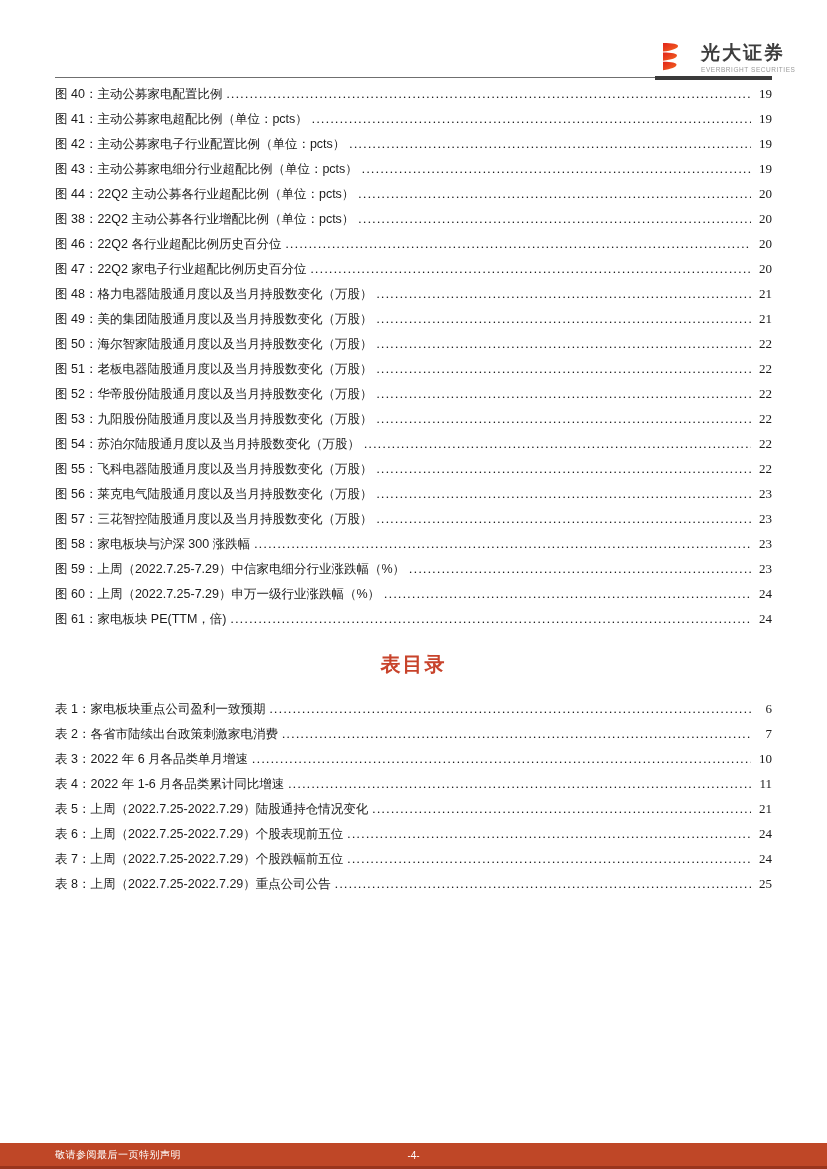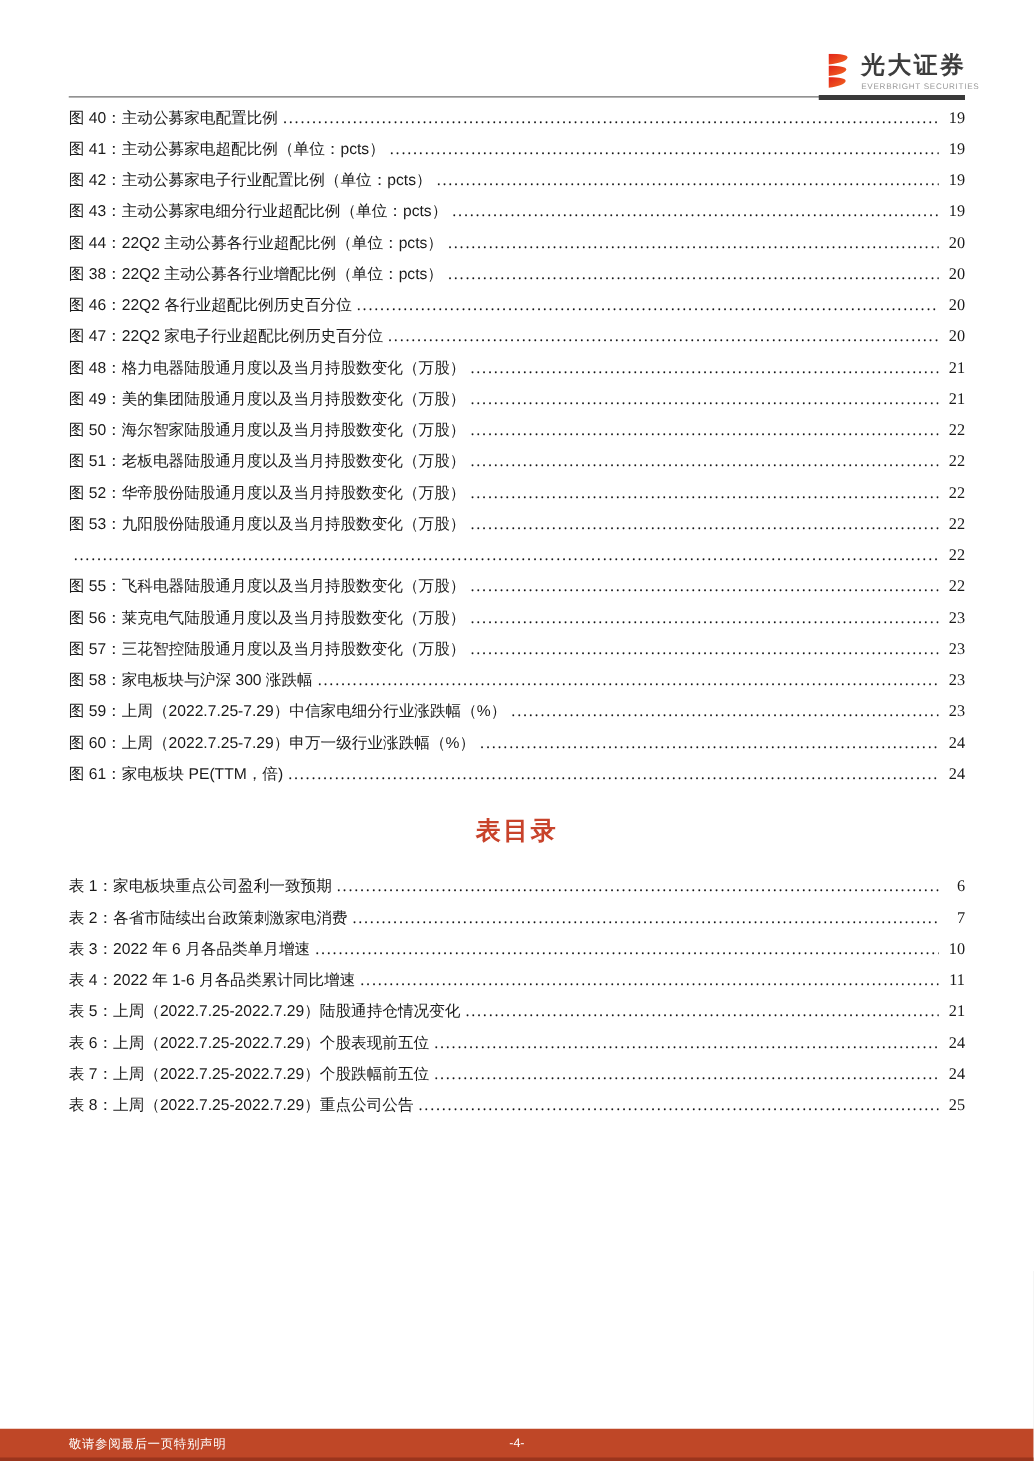--- a/index.html
+++ b/index.html
@@ -15,21 +15,21 @@
     position:absolute; left:55px; top:45px; width:586px; height:26px;
     background:linear-gradient(90deg,#a7422c 0%,#b35239 28%,#cf8874 58%,#f3ddd6 80%,#ffffff 94%);
     display:flex; align-items:center;
   }
   .category-label {
     color:#ffffff; font-weight:bold; font-size:13.5px;
     padding-left:9px; letter-spacing:1.5px;
   }
   .brand-logo {
     position:absolute; left:660px; top:43px;
-    display:flex; align-items:flex-start; gap:8px;
+    display:flex; align-items:flex-start; gap:20px;
   }
   .logo-mark { display:block; width:21px; height:28px; }
   .logo-cn { display:block; font-size:19px; font-weight:bold; color:#3d3d3d; letter-spacing:2px; line-height:1.05; white-space:nowrap; }
   .logo-en { display:block; font-size:6.5px; color:#9a9a9a; letter-spacing:0.55px; margin-top:3px; white-space:nowrap; }
   .header-rule   { position:absolute; left:55px; top:77px; width:717px; height:1px; background:#6f6f6f; }
   .header-rule-thick { position:absolute; left:655px; top:76px; width:117px; height:4px; background:#3a3a3a; }
 
   
   .toc { position:absolute; left:55px; width:717px; }
   .figure-toc { top:86px; }
@@ -172,20 +172,21 @@
         <span class="toc-page">22</span>
       </div>
 
       <div class="toc-row">
         <span class="toc-label">图 53：九阳股份陆股通月度以及当月持股数变化（万股）</span>
         <span class="toc-dots"></span>
         <span class="toc-page">22</span>
       </div>
 
       <div class="toc-row">
+        <span class="toc-label">图 54：苏泊尔陆股通月度以及当月持股数变化（万股）</span>
         <span class="toc-dots"></span>
         <span class="toc-page">22</span>
       </div>
 
       <div class="toc-row">
         <span class="toc-label">图 55：飞科电器陆股通月度以及当月持股数变化（万股）</span>
         <span class="toc-dots"></span>
         <span class="toc-page">22</span>
       </div>
 

